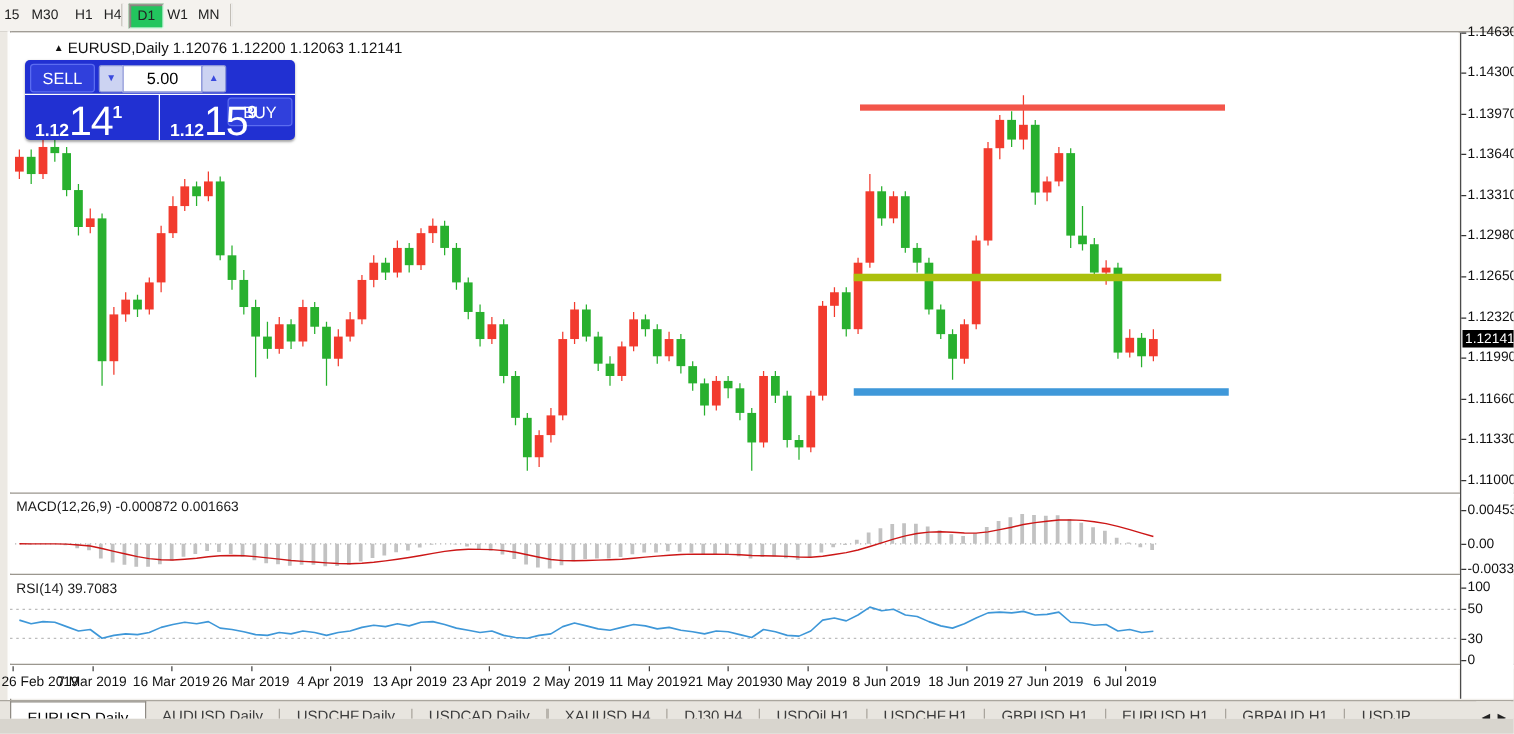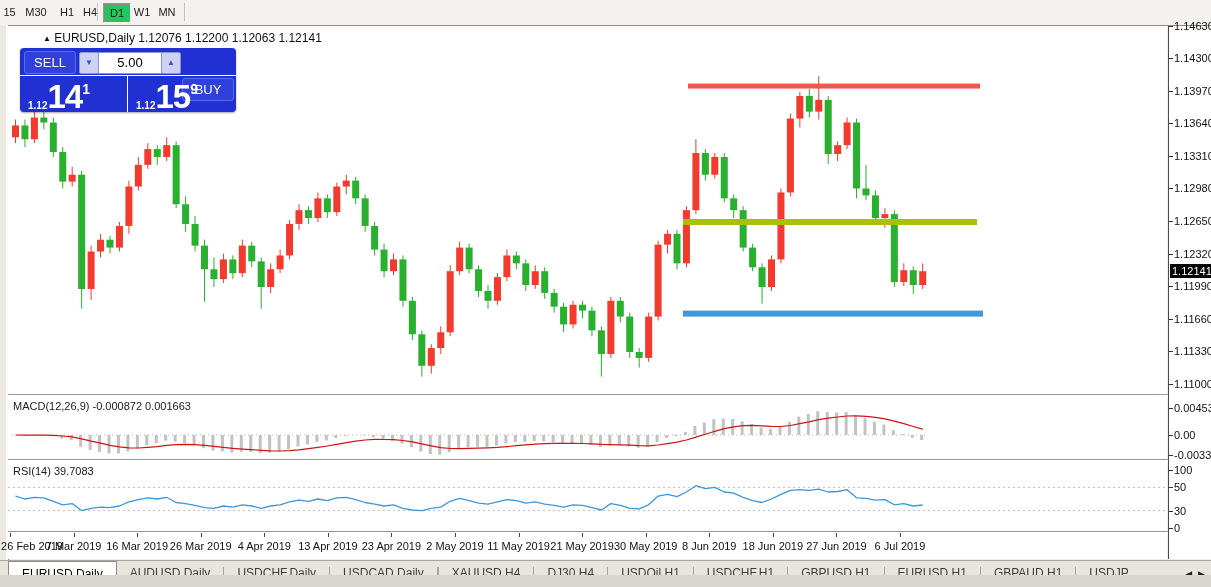--- a/index.html
+++ b/index.html
@@ -44,22 +44,22 @@
   .tbtn{position:absolute;top:3px;height:21px;background:#3040dc;border:1px solid #5b6cf0;
         border-radius:3px;color:#fff;font-size:13px;text-align:center;line-height:21px;cursor:pointer;}
   #sellbtn{left:4px;width:50px;} #buybtn{left:162px;width:50px;margin-top:27px;}
   #vol-box{position:absolute;left:78px;top:4px;width:62px;height:20px;background:#fff;
            border:1px solid #8a94d8;color:#000;font-size:13px;text-align:center;line-height:20px;}
   .spin{position:absolute;top:4px;width:18px;height:20px;background:#ccd3f2;border:1px solid #8a94d8;
         color:#3a4ade;font-size:8px;text-align:center;line-height:20px;cursor:pointer;border-radius:2px;}
   #spin-dn{left:59px;} #spin-up{left:141px;}
   .bigprice{position:absolute;top:30px;height:32px;color:#fff;white-space:nowrap;}
   #sell-price{left:8px;} #buy-price{left:116px;}
-  .bigprice .base{font-size:10px;font-weight:bold;vertical-align:-1px;}
-  .bigprice .big{font-size:33px;font-weight:bold;letter-spacing:-1px;}
+  .bigprice .base{font-size:14px;font-weight:bold;vertical-align:-1px;}
+  .bigprice .big{font-size:33px;font-weight:normal;letter-spacing:-1px;}
   .bigprice .sup{font-size:14px;font-weight:bold;vertical-align:14px;}
   
   #tabbar{position:absolute;left:0;top:560px;width:1211px;height:27px;background:#e8e5df;
           border-top:1px solid #aaa69e;display:flex;align-items:stretch;}
   .tab{font-size:12px;color:#3c3c3c;padding:0 13px;line-height:25px;white-space:nowrap;cursor:pointer;}
   .tab.active{background:#fff;color:#000;border:1px solid #8f8b84;border-bottom:none;margin-left:8px;}
   .tabdiv{width:1px;height:13px;background:#a9a59d;margin-top:6px;}
   #tab-scroll{position:absolute;right:2px;top:0;height:25px;display:flex;align-items:center;gap:6px;
               padding:0 4px;background:#e8e5df;}
   .scrollarrow{font-size:9px;color:#222;cursor:pointer;}

